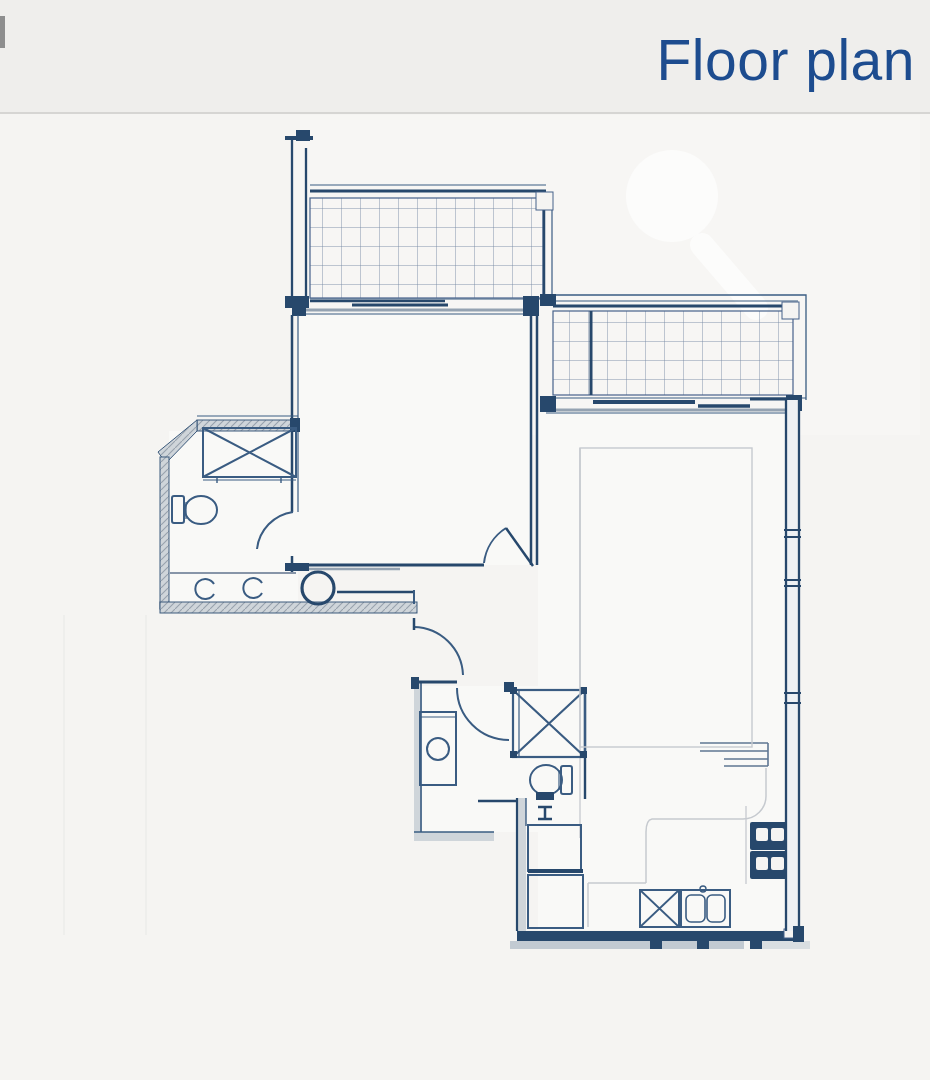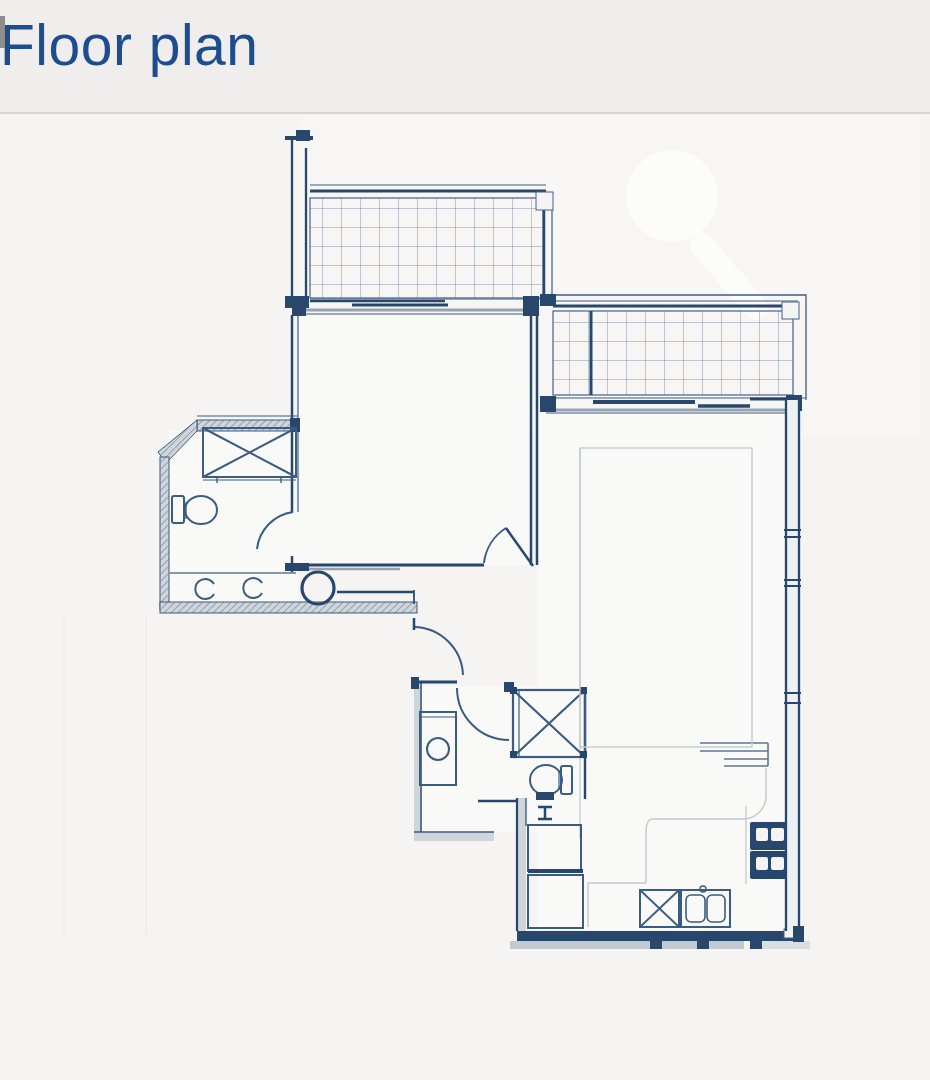--- a/index.html
+++ b/index.html
@@ -10,21 +10,21 @@
   }
   header{
     position:absolute;top:0;left:0;right:0;height:112px;
     background:var(--header_bg,#efeeec);
   }
   .edge-sliver{
     position:absolute;left:0;top:16px;width:5px;height:32px;
     background:#8e8e8e;
   }
   h1{
-    margin:0;padding-top:12px;text-align:left;
+    margin:15px;padding-top:12px;text-align:right;
     font-size:57px;font-weight:500;letter-spacing:.5px;
     color:var(--title,#1d4c8f);
   }
   .divider{
     position:absolute;top:112px;left:0;right:0;height:2px;
     background:var(--divider,#d6d5d3);
   }
   svg{position:absolute;top:110px;left:0;display:block;}
   
   .w{stroke:var(--wall,#27486c);fill:none;stroke-linecap:butt;}

